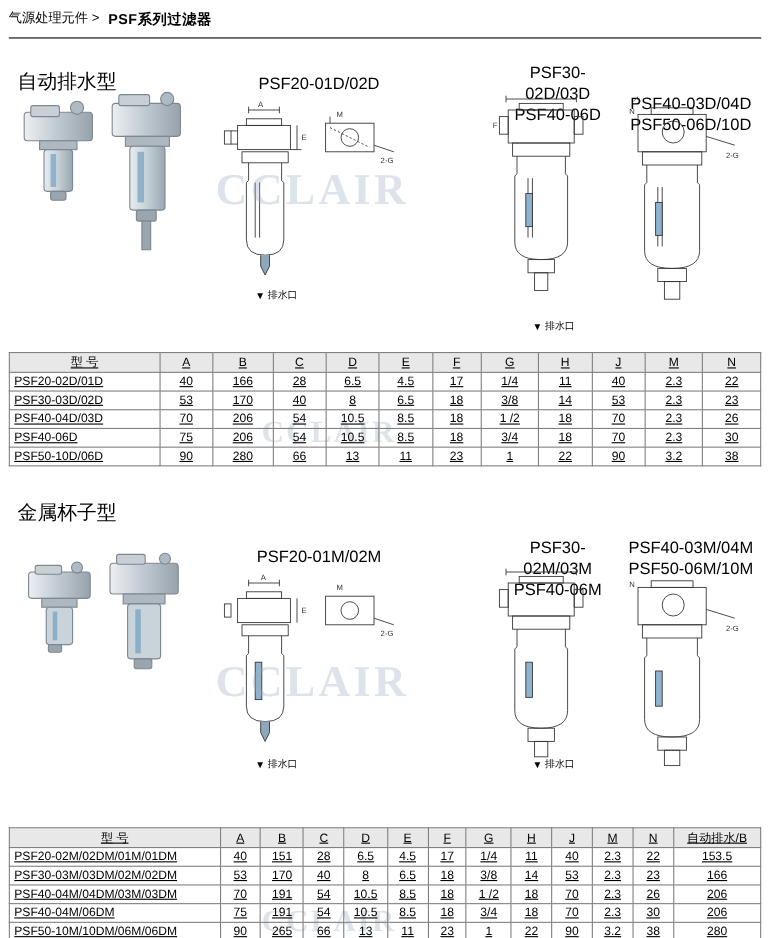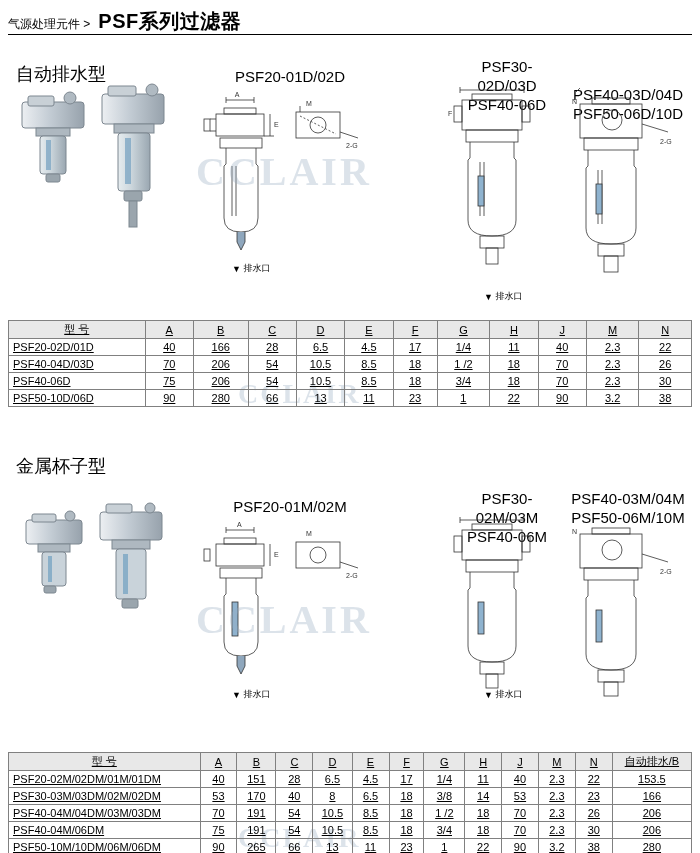--- a/index.html
+++ b/index.html
@@ -12,21 +12,21 @@
     overflow: hidden;
   }
   .page { position: relative; width: 700px; height: 853px; }
 
   
   .header {
     position: absolute; top: 8px; left: 8px; right: 8px;
     display: flex; align-items: flex-end; gap: 8px;
   }
   .breadcrumb { font-size: 12px; color: #000; padding-bottom: 2px; }
-  .title { font-size: 20px; font-weight: bold; letter-spacing: 0.5px; }
+  .title { font-size: 13px; font-weight: bold; letter-spacing: 0.5px; }
 
   
   .section-label {
     position: absolute; font-size: 18px; color: #000;
   }
   .fig-caption {
     position: absolute; font-size: 15px; text-align: center; color: #000;
     line-height: 1.25; white-space: pre-line;
   }
 
@@ -260,20 +260,34 @@
           <td>166</td>
           <td>28</td>
           <td>6.5</td>
           <td>4.5</td>
           <td>17</td>
           <td>1/4</td>
           <td>11</td>
           <td>40</td>
           <td>2.3</td>
           <td>22</td>
+        </tr>
+        <tr>
+          <td class="model-col">PSF30-03D/02D</td>
+          <td>53</td>
+          <td>170</td>
+          <td>40</td>
+          <td>8</td>
+          <td>6.5</td>
+          <td>18</td>
+          <td>3/8</td>
+          <td>14</td>
+          <td>53</td>
+          <td>2.3</td>
+          <td>23</td>
         </tr>
         <tr>
           <td class="model-col">PSF40-04D/03D</td>
           <td>70</td>
           <td>206</td>
           <td>54</td>
           <td>10.5</td>
           <td>8.5</td>
           <td>18</td>
           <td>1 /2</td>

